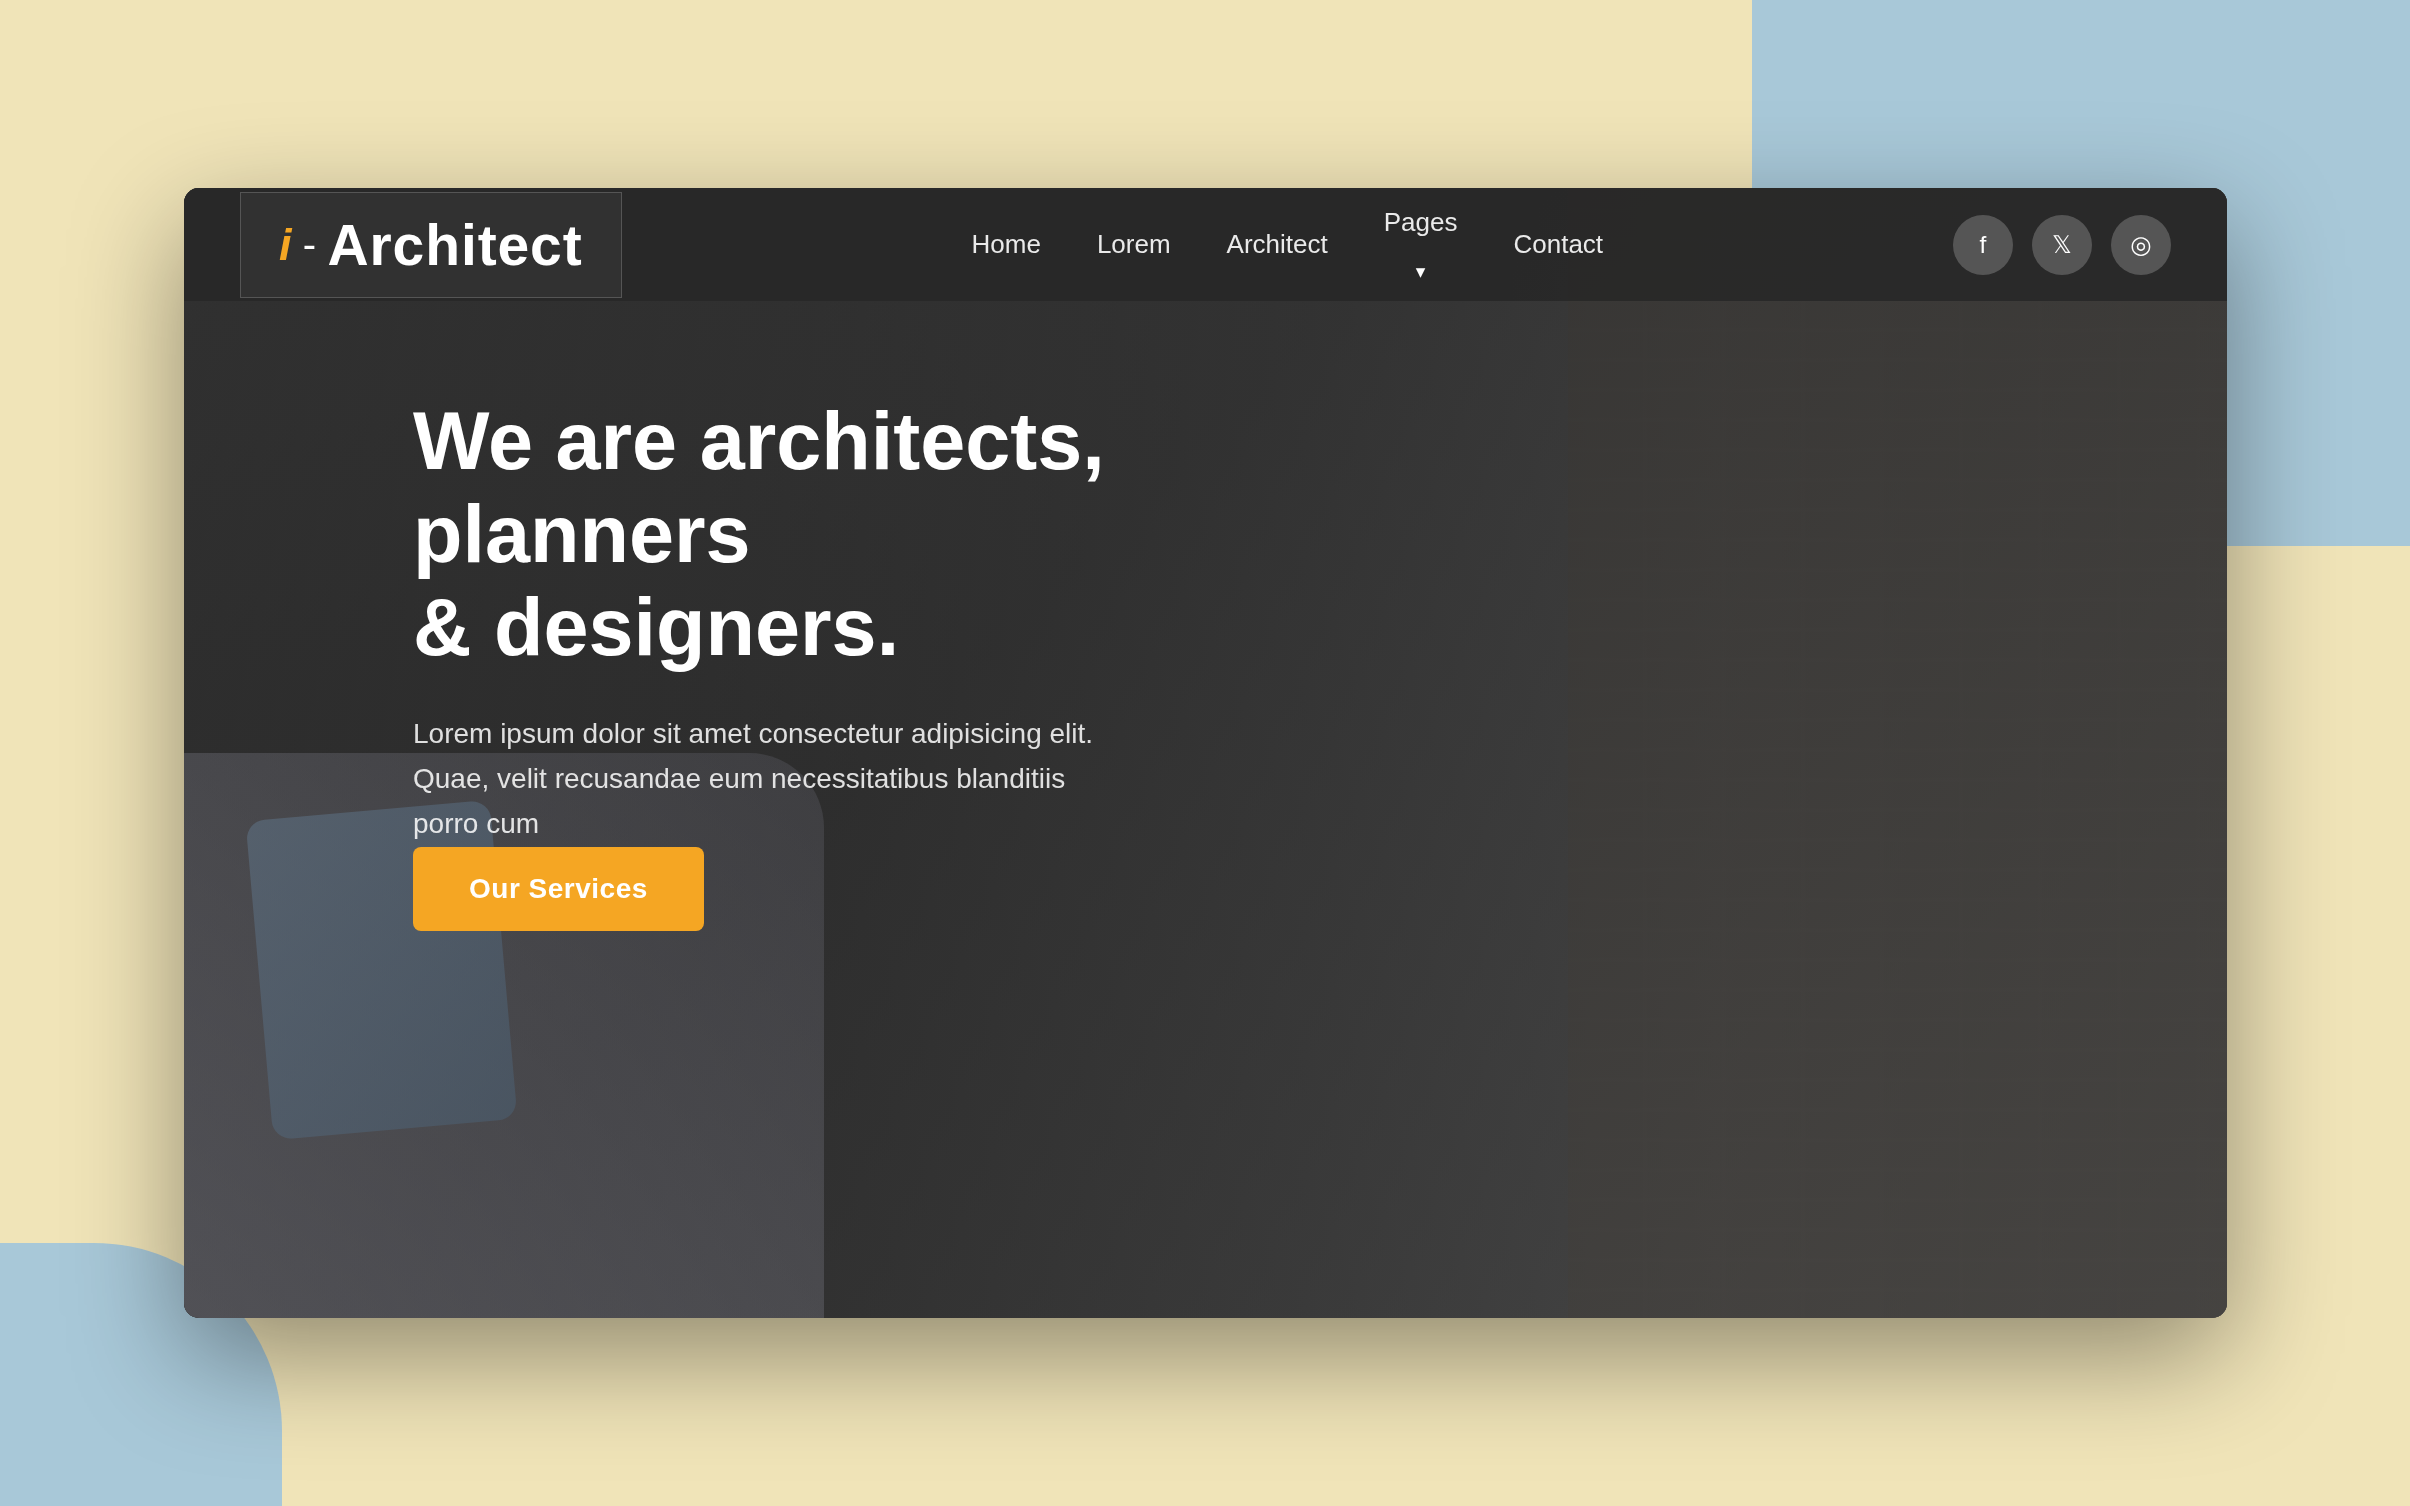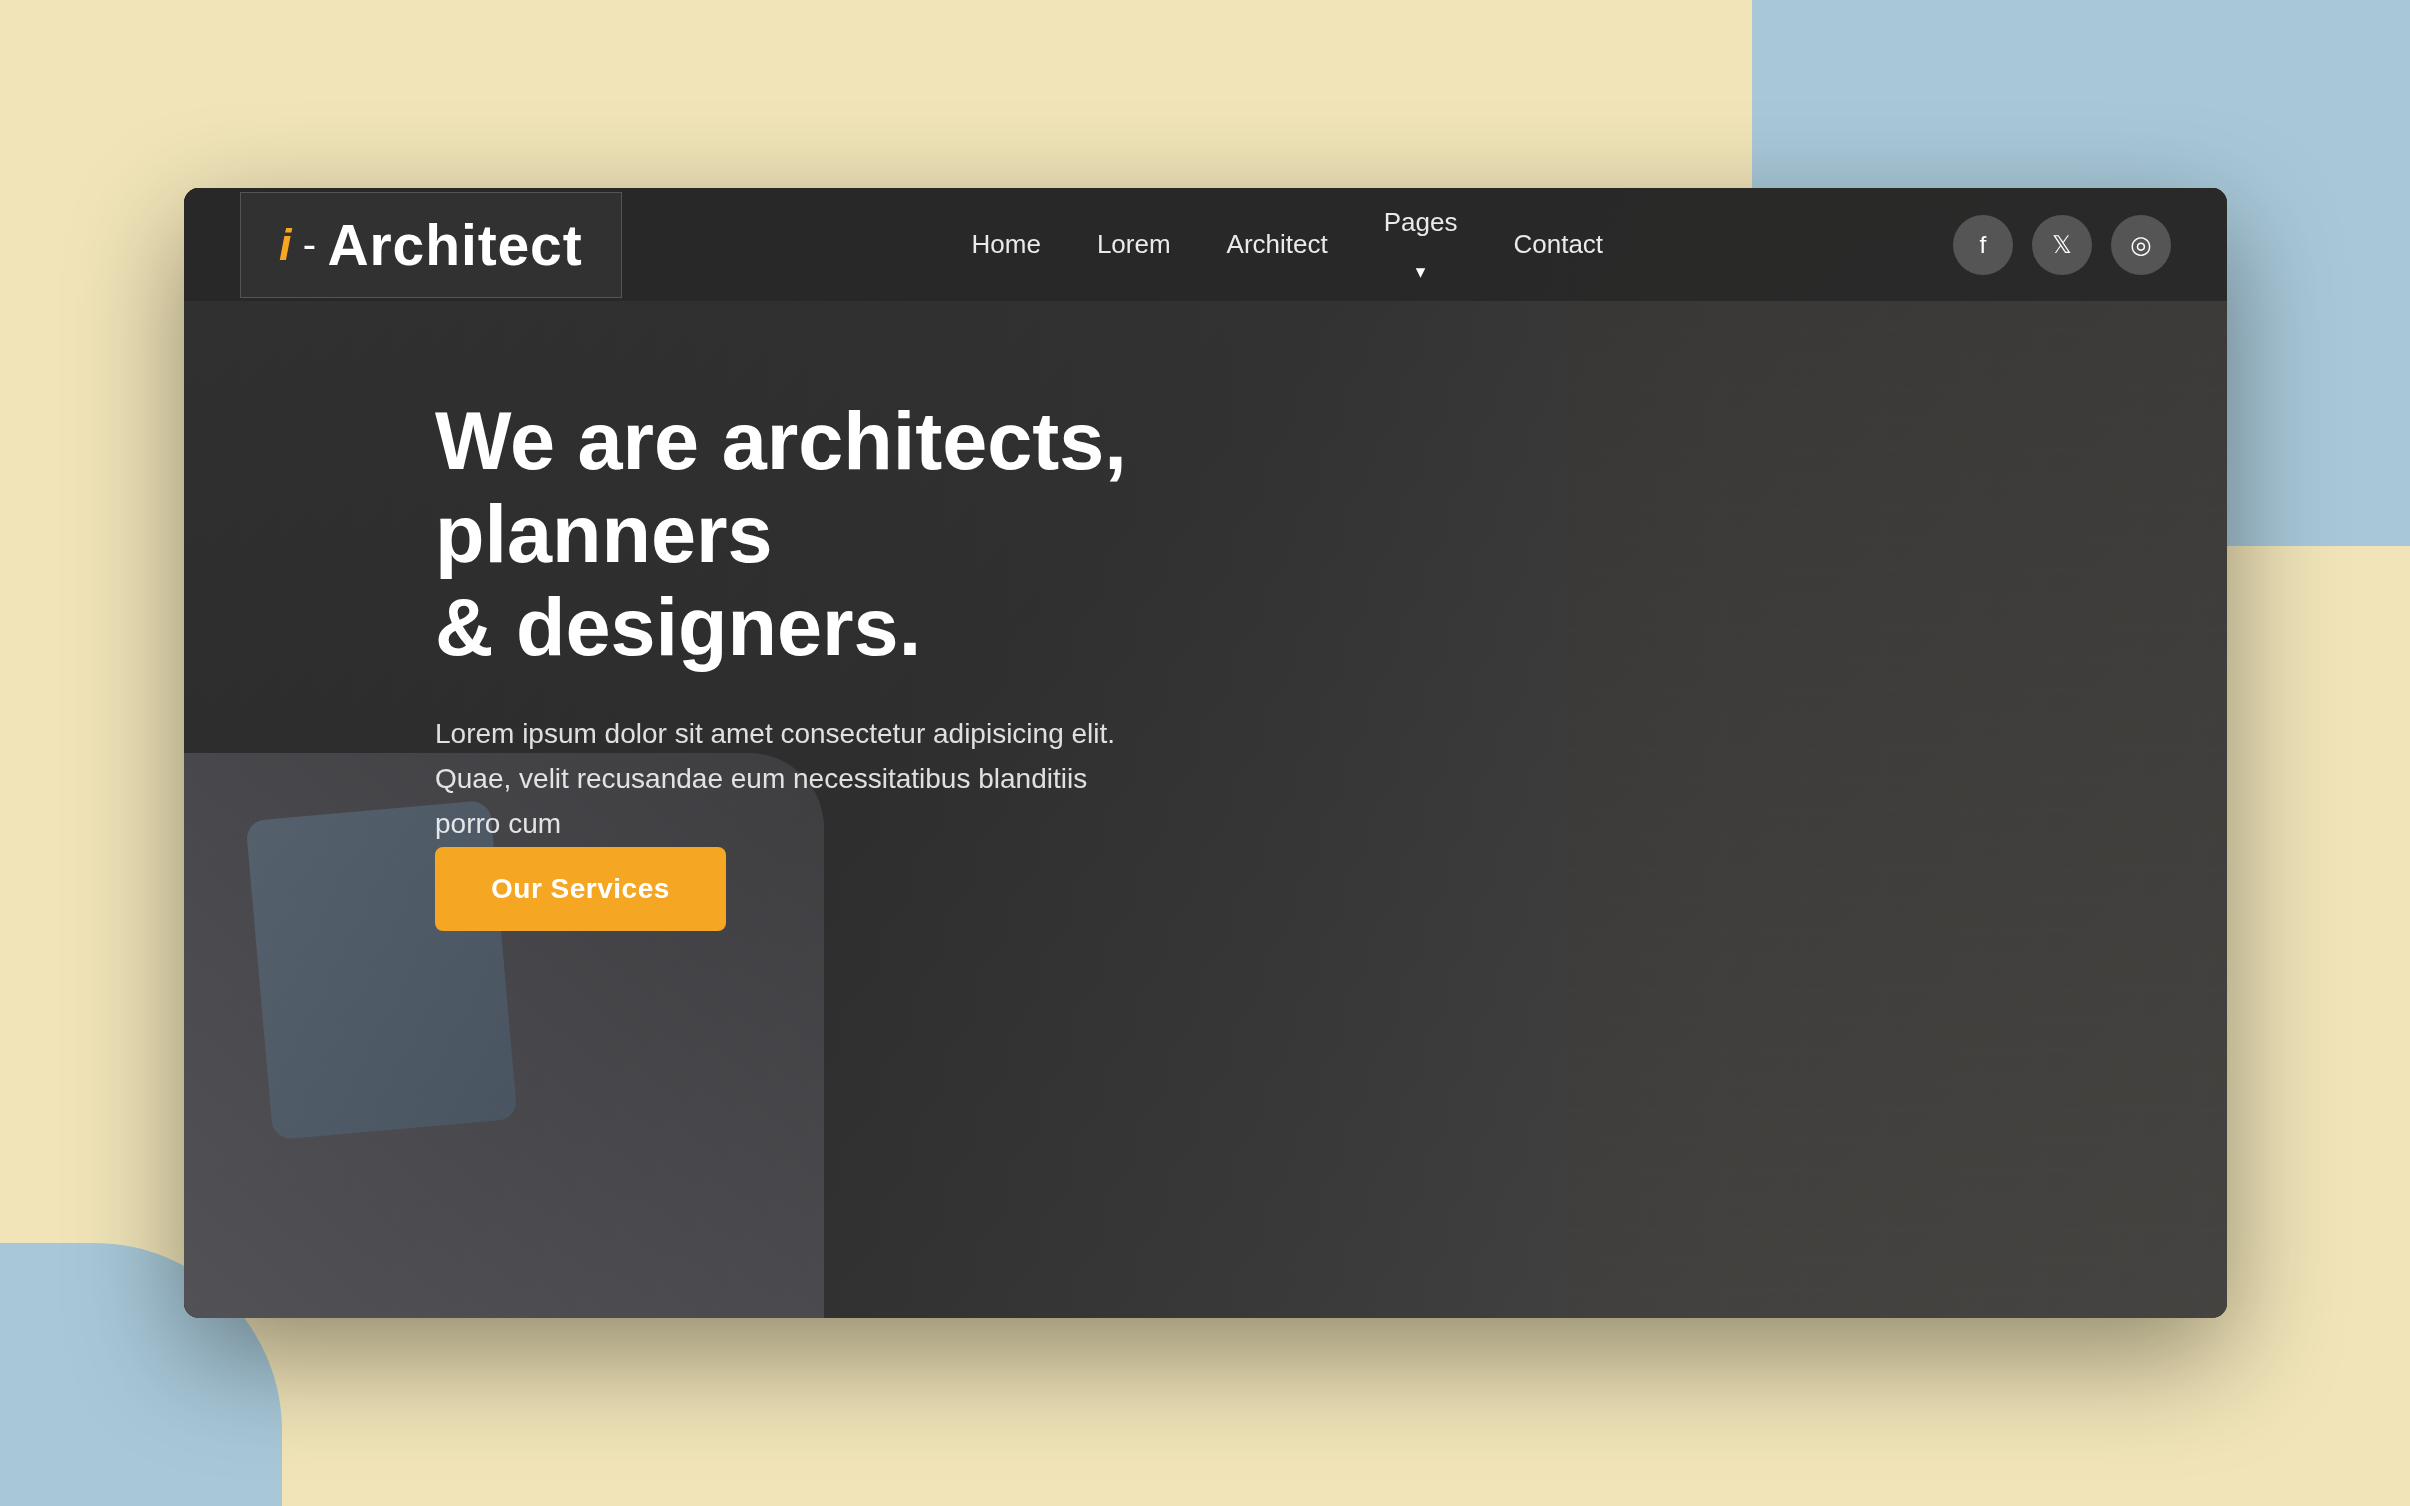--- a/index.html
+++ b/index.html
@@ -188,21 +188,21 @@
       cursor: pointer;
       border: none;
       color: white;
       font-size: 24.5px;
     }
 
     
     .hero-content {
       position: absolute;
       top: 207px;
-      left: 251px;
+      left: 229px;
       z-index: 50;
       max-width: 942px;
     }
 
     .hero-title {
       color: #ffffff;
       font-size: 81px;
       font-weight: 700;
       line-height: 1.15;
       margin-bottom: 38px;

